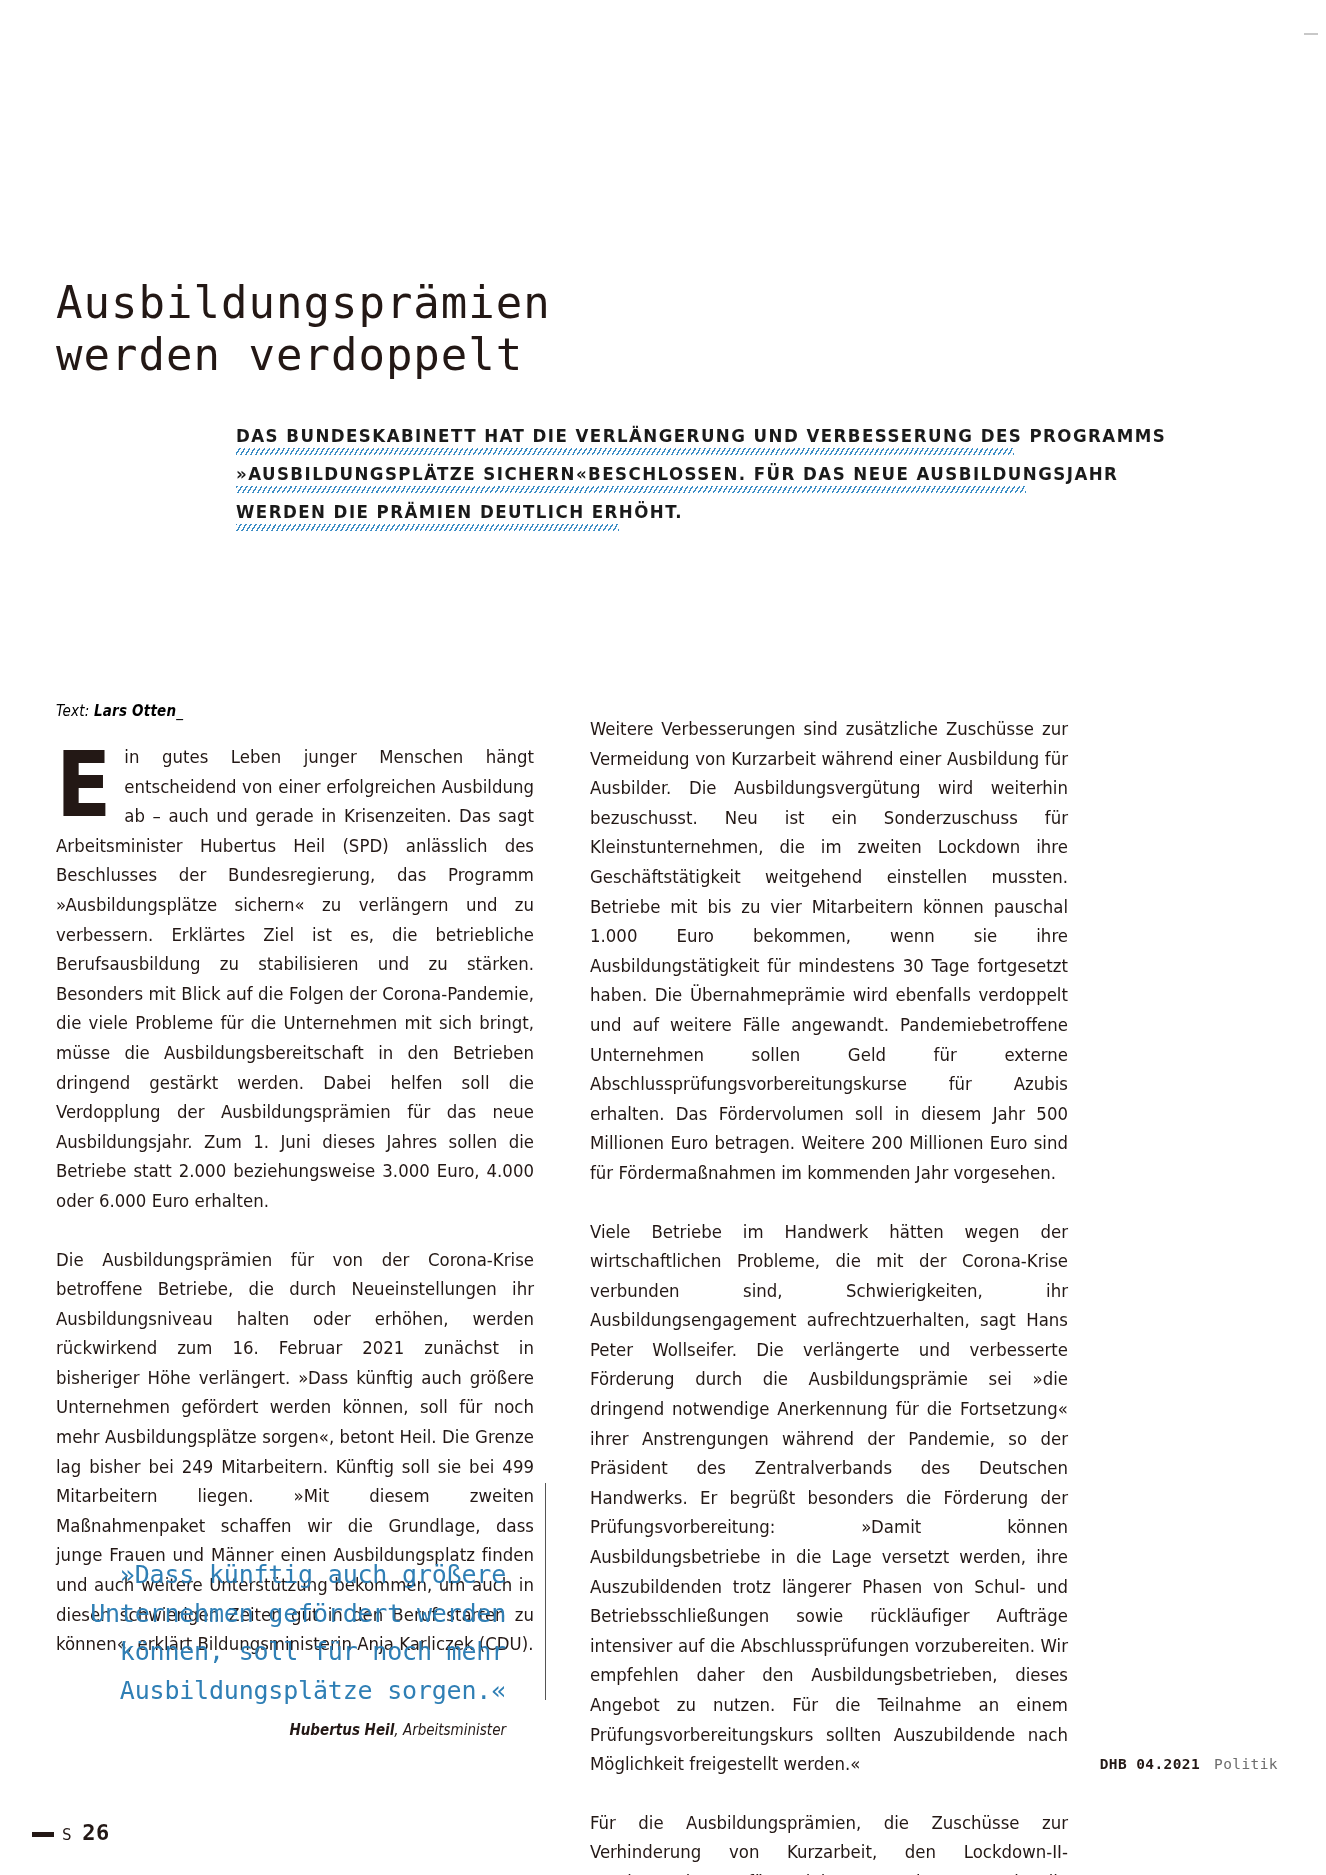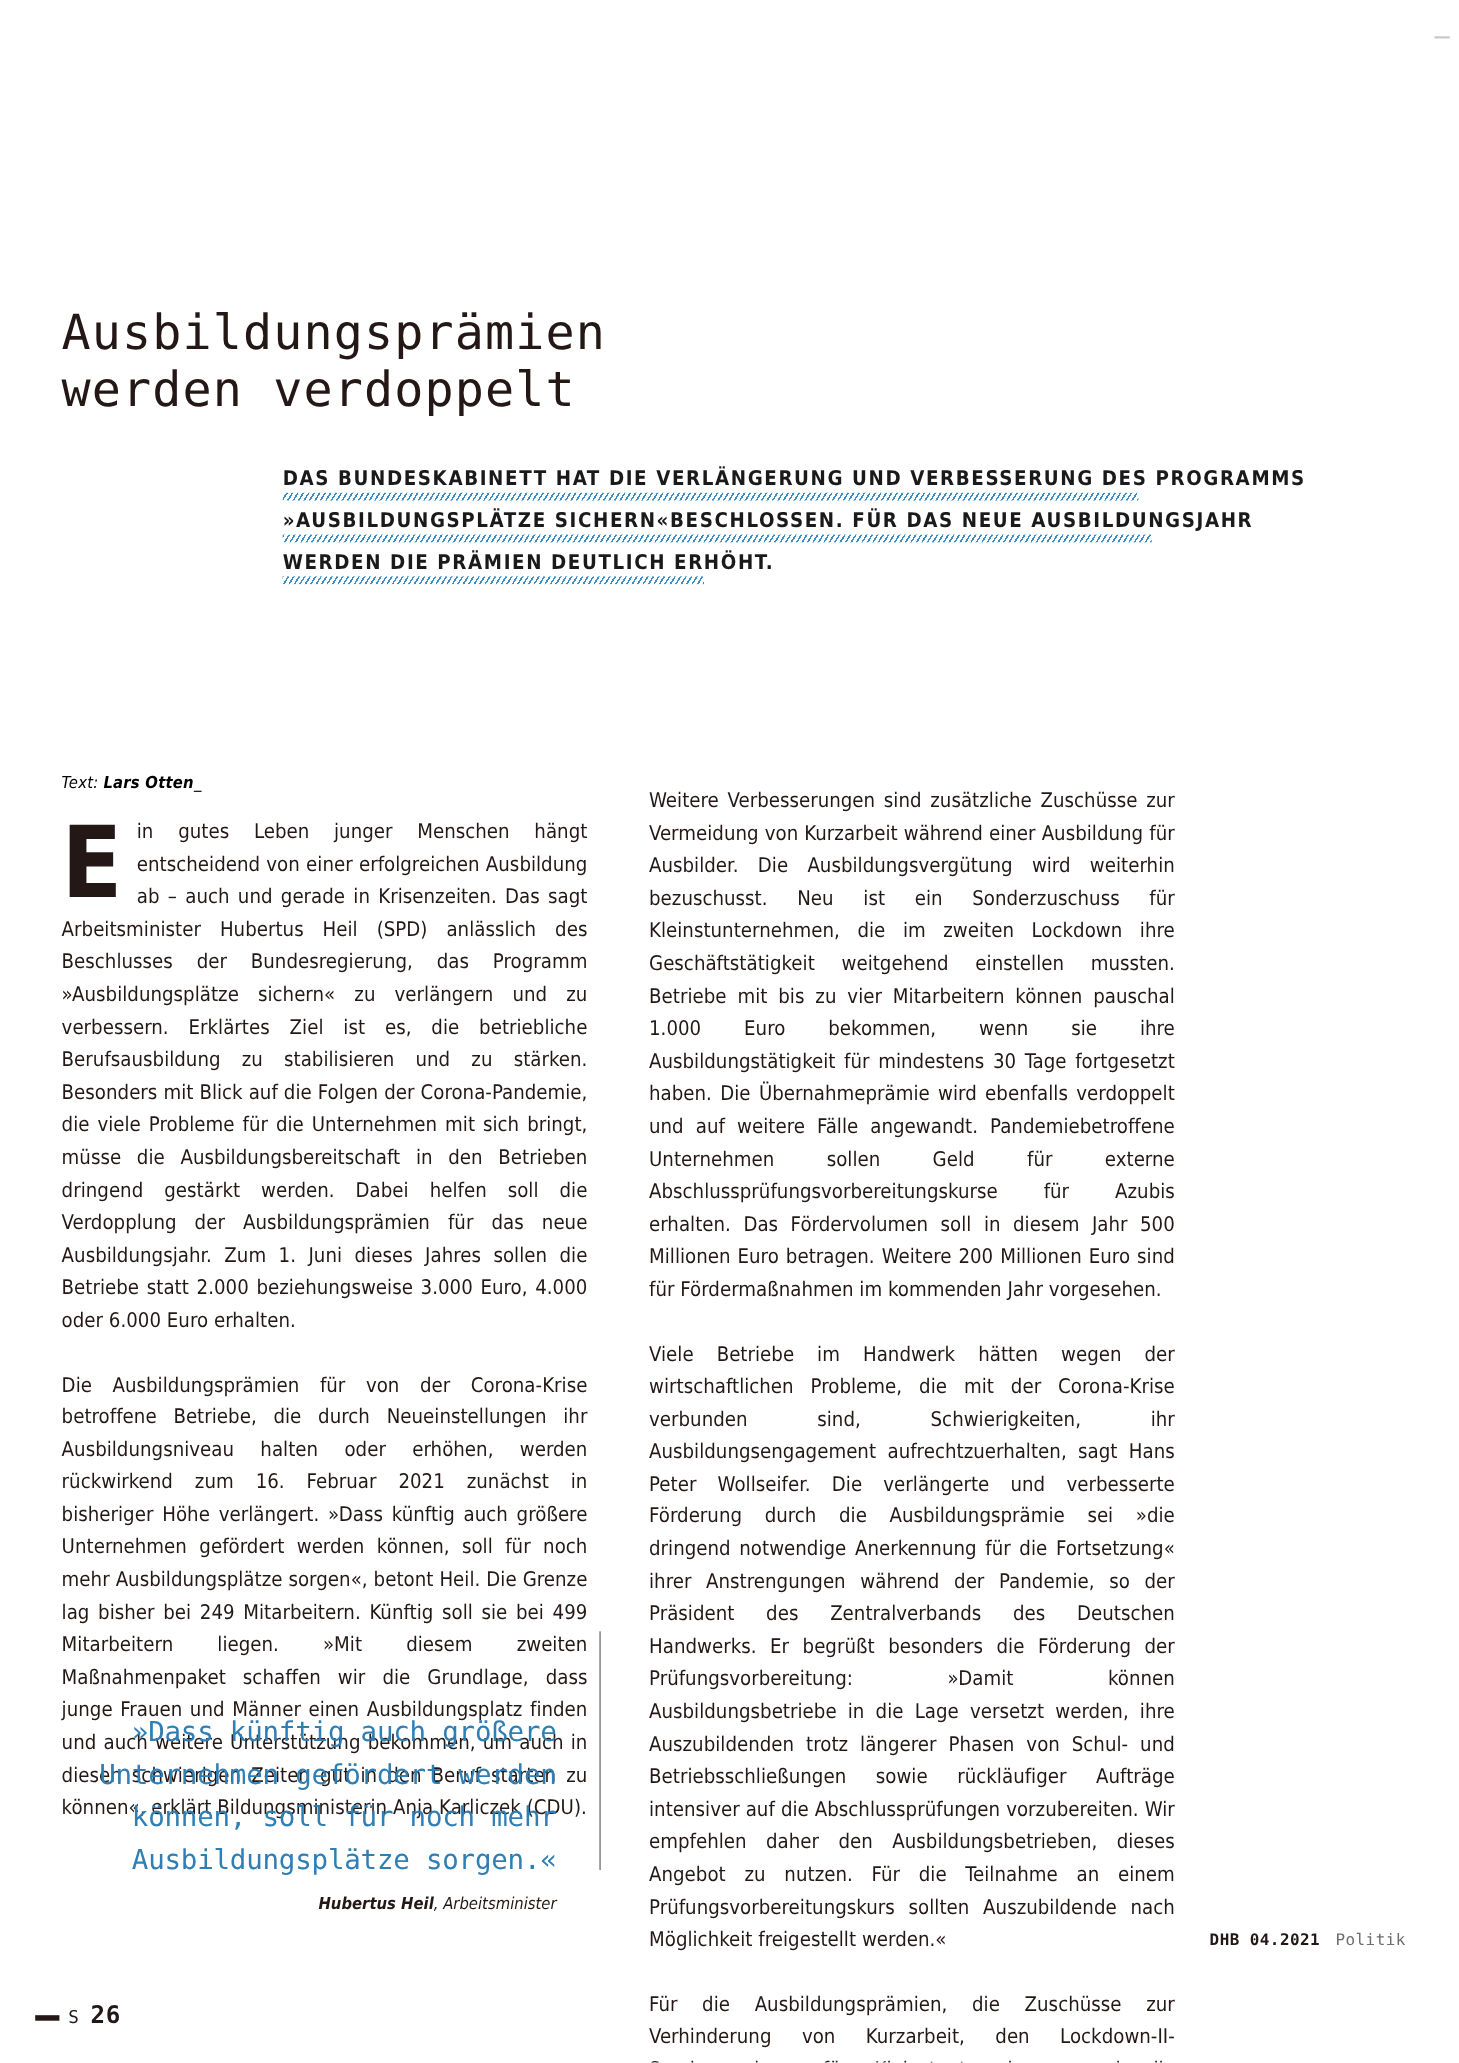--- a/index.html
+++ b/index.html
@@ -45,21 +45,21 @@
     line-height: 1.16;
     font-weight: 400;
     letter-spacing: 1.0px;
     color: #231815;
     white-space: pre-line;
   }
 
   
   .deck {
     position: absolute;
-    left: 257px;
+    left: 236px;
     top: 418px;
     width: 830px;
     font-family: "DejaVu Sans Condensed", "Liberation Sans Narrow", "Liberation Sans", sans-serif;
     font-size: 18.5px;
     font-weight: 700;
     letter-spacing: 1.45px;
     line-height: 36px;
     color: #1a1a1a;
   }
   .deck .dline {

